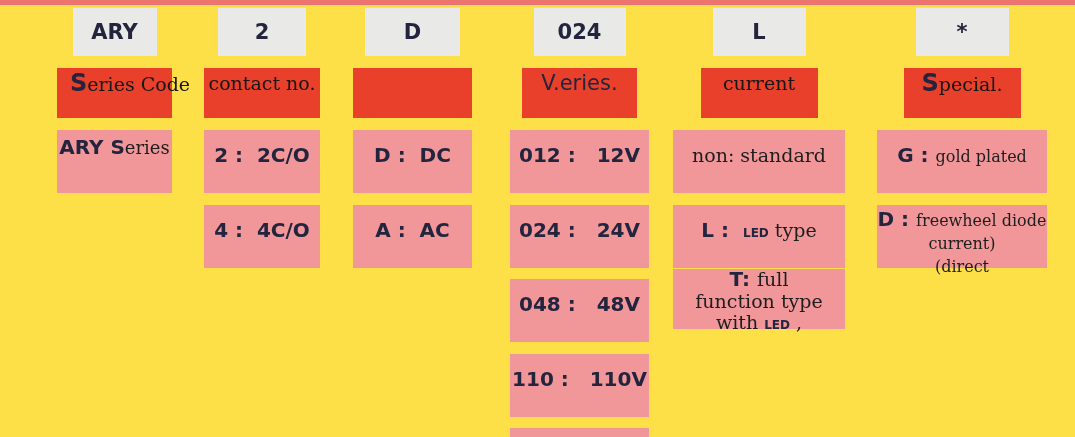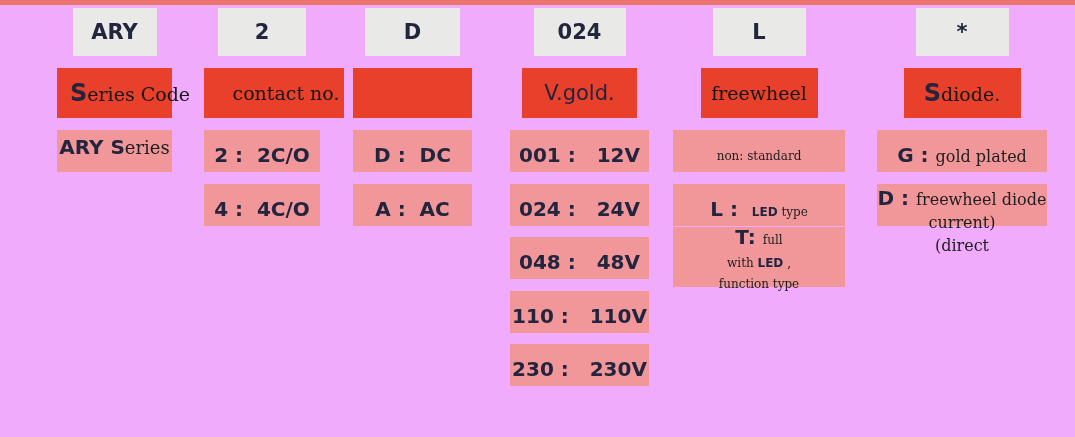--- a/index.html
+++ b/index.html
@@ -5,21 +5,21 @@
   :root{
     --red:#e8402a;
     --pink:#f1979a;
     --gray:#e9e9e7;
     --bar:#ec746e;
     --navy:#23243d;
     --ink:#1d1d1d;
   }
   html,body{margin:0;padding:0;background:#ffffff;}
   .canvas{
-    position:relative;width:1075px;height:437px;background:#f0abfc;
+    position:relative;width:1075px;height:437px;background:#fde047;
     font-family:"DejaVu Sans",sans-serif;overflow:hidden;
   }
   .topbar{position:absolute;top:0;left:0;width:1075px;height:5px;background:var(--bar);}
   .col{position:absolute;top:8px;}
   .c1{left:57px;width:115px;}
   .c2{left:204px;width:116px;}
   .c3{left:353px;width:119px;}
   .c4{left:510px;width:139px;}
   .c5{left:673px;width:172px;}
   .c6{left:877px;width:170px;}
@@ -30,40 +30,40 @@
     font-family:"DejaVu Sans",sans-serif;font-weight:bold;font-size:21px;color:var(--navy);
   }
   .c1 .code{width:84px;}
   .c2 .code{width:88px;}
   .c3 .code{width:95px;}
   .c4 .code{width:92px;}
   .c5 .code{width:93px;}
   .c6 .code{width:93px;}
 
   .label{
-    height:50px;line-height:50px;background:var(--red);
+    height:50px;line-height:30px;background:var(--red);
     margin:0 auto 12px auto;text-align:center;white-space:nowrap;
   }
   .c1 .label{width:115px;text-align:left;padding-left:13px;box-sizing:border-box;overflow:visible;}
-  .c2 .label{width:116px;padding-left:24px;}
+  .c2 .label{width:116px;}
   .c3 .label{width:119px;}
   .c4 .label{width:115px;}
   .c5 .label{width:117px;}
   .c6 .label{width:117px;}
 
   .opt{
-    height:42px;line-height:50px;background:var(--pink);
+    height:63px;line-height:50px;background:var(--pink);
     margin:0 0 11.5px 0;text-align:center;white-space:nowrap;
   }
   .opt span,.label span{white-space:pre;}
 
   .k{font-family:"DejaVu Sans",sans-serif;font-weight:bold;font-size:20px;color:var(--navy);}
   .k-sm{font-size:12px;}
   .v{font-family:"DejaVu Sans",sans-serif;font-weight:bold;font-size:20px;color:var(--navy);}
-  .serif{font-family:"DejaVu Serif",serif;font-size:12px;color:var(--ink);}
+  .serif{font-family:"DejaVu Serif",serif;font-size:19px;color:var(--ink);}
   .c6 .serif{font-size:16px;}
   .initial{font-family:"DejaVu Sans",sans-serif;font-weight:bold;font-size:24px;color:var(--navy);}
   .labeltext{font-family:"DejaVu Serif",serif;font-size:19px;color:#161616;}
   .c4 .labeltext{font-family:"DejaVu Sans",sans-serif;font-size:21px;color:var(--navy);}
 
   .series-opt{line-height:normal;padding-top:5px;box-sizing:border-box;}
   .series-opt .k{font-size:20px;}
   .series-opt .serif{font-size:18px;}
 
   .t-box{height:60px;line-height:21px;overflow:visible;}
@@ -94,45 +94,45 @@
 
   <div class="col c3">
     <div class="code">D</div>
     <div class="label"><span class="labeltext"></span></div>
     <div class="opt"><span class="v">D</span><span class="v"> :  </span><span class="v">DC</span></div>
     <div class="opt"><span class="v">A</span><span class="v"> :  </span><span class="v">AC</span></div>
   </div>
 
   <div class="col c4">
     <div class="code">024</div>
-    <div class="label"><span class="labeltext">V.gold.</span></div>
-    <div class="opt"><span class="v">001</span><span class="v"> :   </span><span class="v">12V</span></div>
+    <div class="label"><span class="labeltext">V.eries.</span></div>
+    <div class="opt"><span class="v">012</span><span class="v"> :   </span><span class="v">12V</span></div>
     <div class="opt"><span class="v">024</span><span class="v"> :   </span><span class="v">24V</span></div>
     <div class="opt"><span class="v">048</span><span class="v"> :   </span><span class="v">48V</span></div>
     <div class="opt"><span class="v">110</span><span class="v"> :   </span><span class="v">110V</span></div>
     <div class="opt"><span class="v">230</span><span class="v"> :   </span><span class="v">230V</span></div>
   </div>
 
   <div class="col c5">
     <div class="code">L</div>
-    <div class="label"><span class="labeltext">freewheel</span></div>
+    <div class="label"><span class="labeltext">current</span></div>
     <div class="opt"><span class="serif">non</span><span class="serif">: </span><span class="serif">standard</span></div>
     <div class="opt"><span class="k">L</span><span class="k"> :  </span><span class="k k-sm">LED</span><span class="serif"> type</span></div>
     <div class="opt t-box">
       <div class="t-inner">
         <div class="line"><span class="k">T</span><span class="k">: </span><span class="serif">full</span></div>
+        <div class="line serif">function type</div>
         <div class="line"><span class="serif">with </span><span class="k k-sm">LED</span><span class="serif"> ,</span></div>
-        <div class="line serif">function type</div>
       </div>
     </div>
   </div>
 
   <div class="col c6">
     <div class="code">*</div>
-    <div class="label"><span class="initial">S</span><span class="labeltext">diode.</span></div>
+    <div class="label"><span class="initial">S</span><span class="labeltext">pecial.</span></div>
     <div class="opt"><span class="k">G</span><span class="k"> : </span><span class="serif">gold plated</span></div>
     <div class="opt d-box">
       <div class="line"><span class="k">D</span><span class="k"> : </span><span class="serif">freewheel diode</span></div>
       <div class="line serif">current)</div>
       <div class="line serif">(direct</div>
     </div>
   </div>
 </div>
 
 </body></html>

